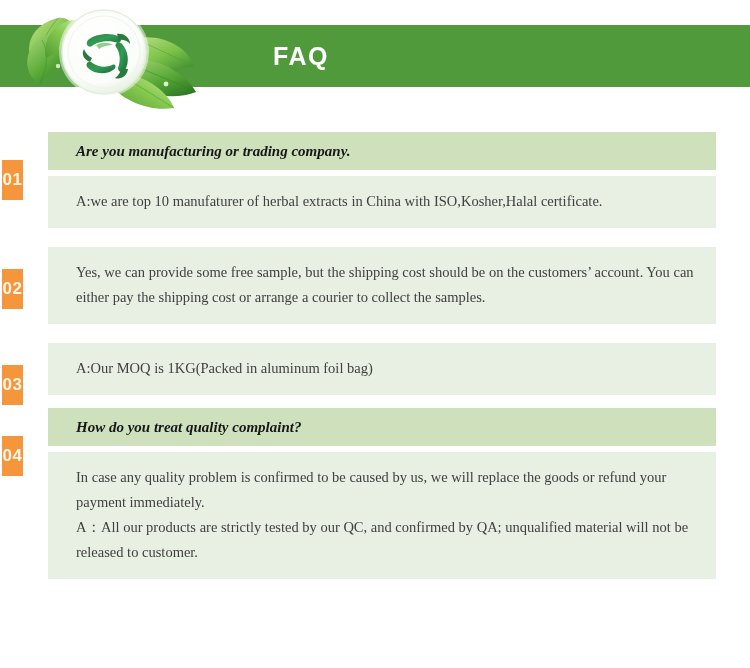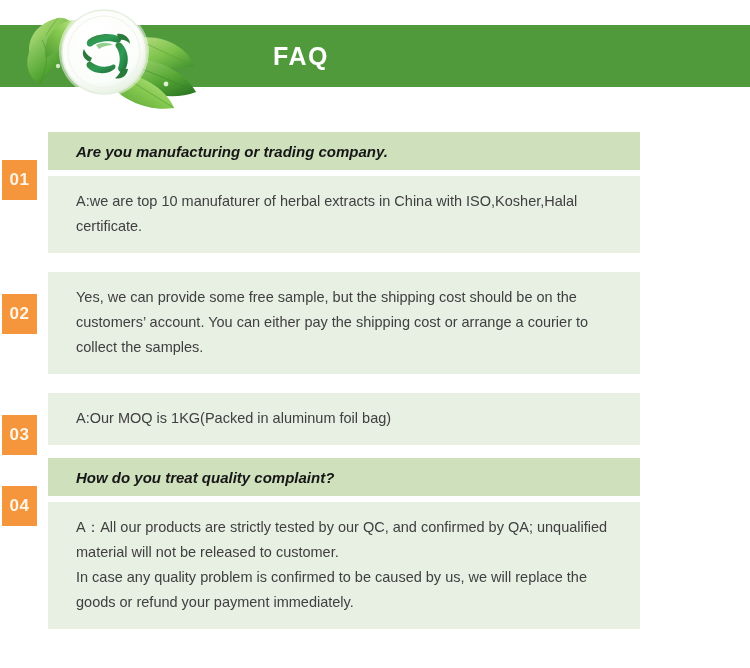--- a/index.html
+++ b/index.html
@@ -59,35 +59,36 @@
     top: 132px;
     width: 750px;
   }
   .faq-item {
     position: relative;
     margin-bottom: 13px;
   }
   .faq-badge {
     position: absolute;
     left: 2px;
-    width: 35px;
+    width: 21px;
     height: 40px;
     background: #f5963c;
     color: #fdf6e8;
     font-size: 17px;
     font-weight: bold;
     display: flex;
     align-items: center;
     justify-content: center;
     z-index: 3;
     letter-spacing: 0.5px;
   }
   .faq-body {
     margin-left: 48px;
-    width: 592px;
+    width: 668px;
+    font-family: Liberation Serif, serif;
   }
   .faq-question {
     background: #cfe0bd;
     height: 38px;
     display: flex;
     align-items: center;
     padding-left: 28px;
     box-sizing: border-box;
     font-size: 15px;
     font-weight: bold;
@@ -227,19 +228,19 @@
       </div>
     </div>
   </div>
 
   <div class="faq-item">
     <div class="faq-badge" style="top:28px;">04</div>
     <div class="faq-body">
       <div class="faq-question">How do you treat quality complaint?</div>
       <div class="faq-gap"></div>
       <div class="faq-answer">
+        <div class="answer-line">In case any quality problem is confirmed to be caused by us, we will replace the goods or refund your payment immediately.</div>
         <div class="answer-line">A：All our products are strictly tested by our QC, and confirmed by QA; unqualified material will not be released to customer.</div>
-        <div class="answer-line">In case any quality problem is confirmed to be caused by us, we will replace the goods or refund your payment immediately.</div>
       </div>
     </div>
   </div>
 
 </div>
 
 </body></html>

